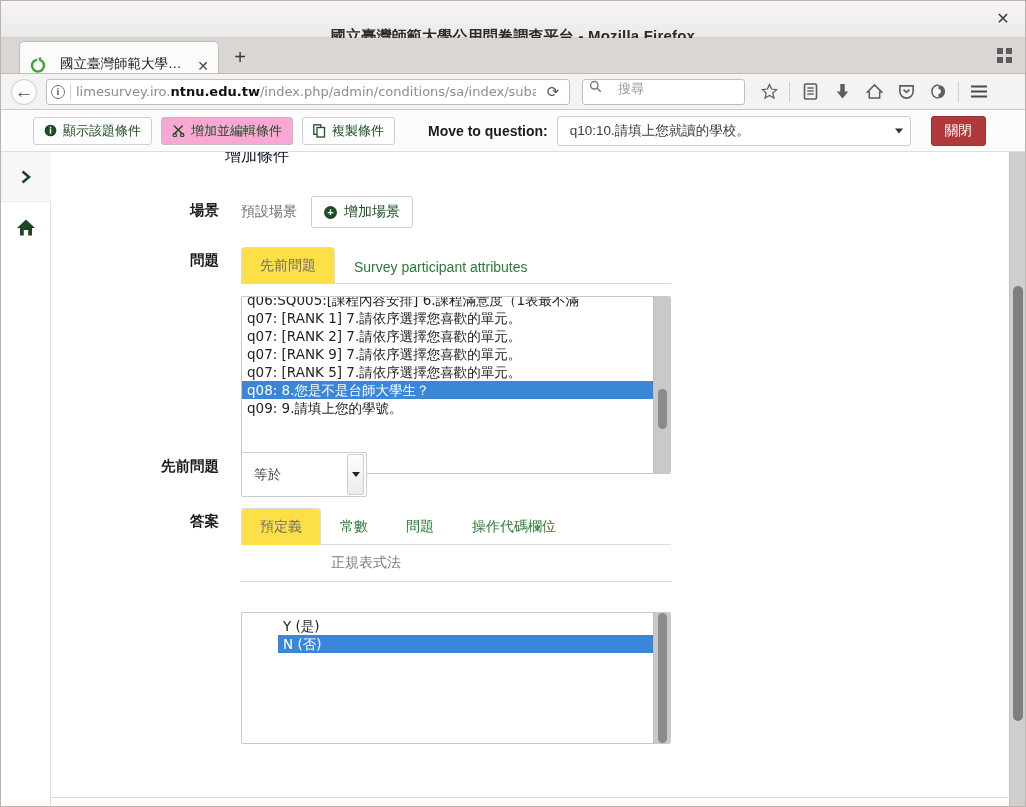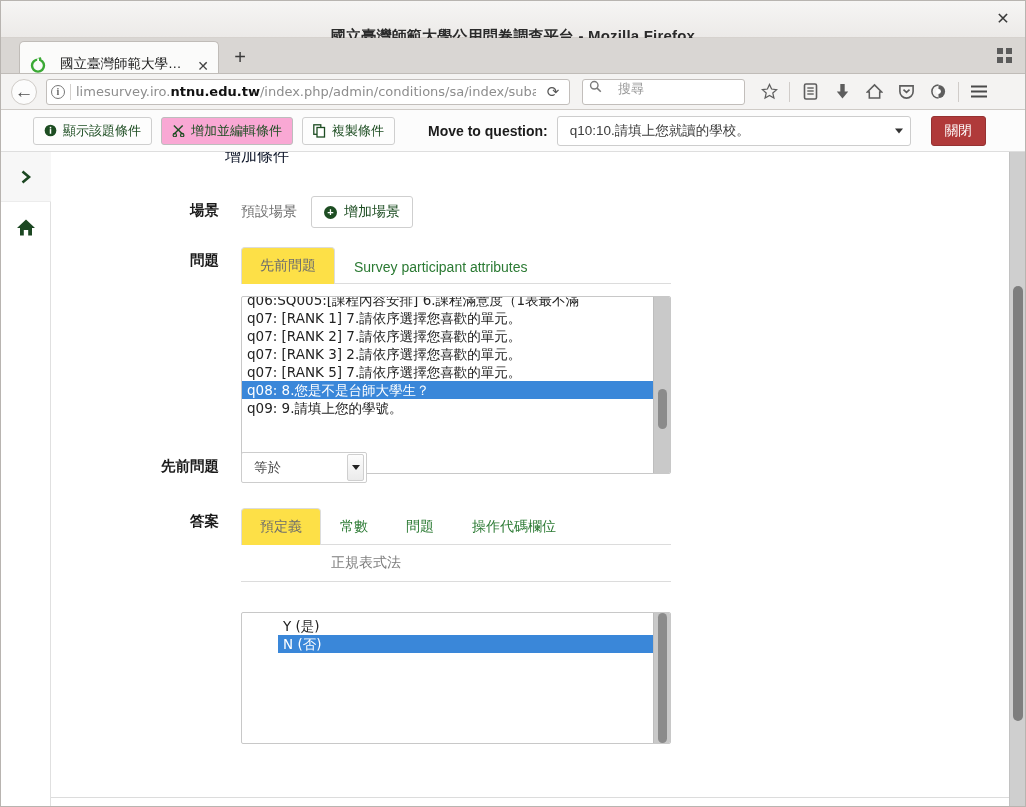--- a/index.html
+++ b/index.html
@@ -255,21 +255,21 @@
     position: absolute; right: 0; top: 0; bottom: 0; width: 17px;
     background: #c9c9c9; border-left: 1px solid #bdbdbd;
   }
   .lb-thumb {
     position: absolute; left: 4px; width: 9px; border-radius: 5px;
     background: #8b8b8b;
   }
 
   .op-row { position: absolute; left: 60px; top: 300px; width: 560px; }
   .op-select {
-    width: 126px; height: 31px; border: 1px solid #cdcdcd; border-radius: 2px;
+    width: 126px; height: 45px; border: 1px solid #cdcdcd; border-radius: 2px;
     background: #fff; display: flex; align-items: center; padding: 0 4px 0 12px;
     font-size: 13.5px; color: #4a4a4a; position: relative;
   }
   .op-select .spin {
     position: absolute; right: 2px; top: 1px; bottom: 1px; width: 17px;
     background: linear-gradient(#fdfdfd,#ebebeb); border: 1px solid #cfcfcf;
     border-radius: 2px; display: flex; align-items: center; justify-content: center;
   }
   .op-select .spin i {
     width: 0; height: 0; border-left: 4px solid transparent;
@@ -488,21 +488,21 @@
           <div class="form-field">
             <div class="tabs">
               <div class="tab-item sel">先前問題</div>
               <div class="tab-item">Survey participant attributes</div>
             </div>
             <div class="listbox">
               <div class="listbox-inner">
                 <div class="list-opt">q06:SQ005:[課程內容安排] 6.課程滿意度（1表最不滿</div>
                 <div class="list-opt">q07: [RANK 1] 7.請依序選擇您喜歡的單元。</div>
                 <div class="list-opt">q07: [RANK 2] 7.請依序選擇您喜歡的單元。</div>
-                <div class="list-opt">q07: [RANK 3] 2.請依序選擇您喜歡的單元。</div>
+                <div class="list-opt">q07: [RANK 9] 7.請依序選擇您喜歡的單元。</div>
                 <div class="list-opt">q07: [RANK 5] 7.請依序選擇您喜歡的單元。</div>
                 <div class="list-opt sel">q08: 8.您是不是台師大學生？</div>
                 <div class="list-opt">q09: 9.請填上您的學號。</div>
               </div>
               <div class="lb-scrollbar">
                 <div class="lb-thumb" style="top:92px;height:40px;"></div>
               </div>
             </div>
           </div>
         </div>

